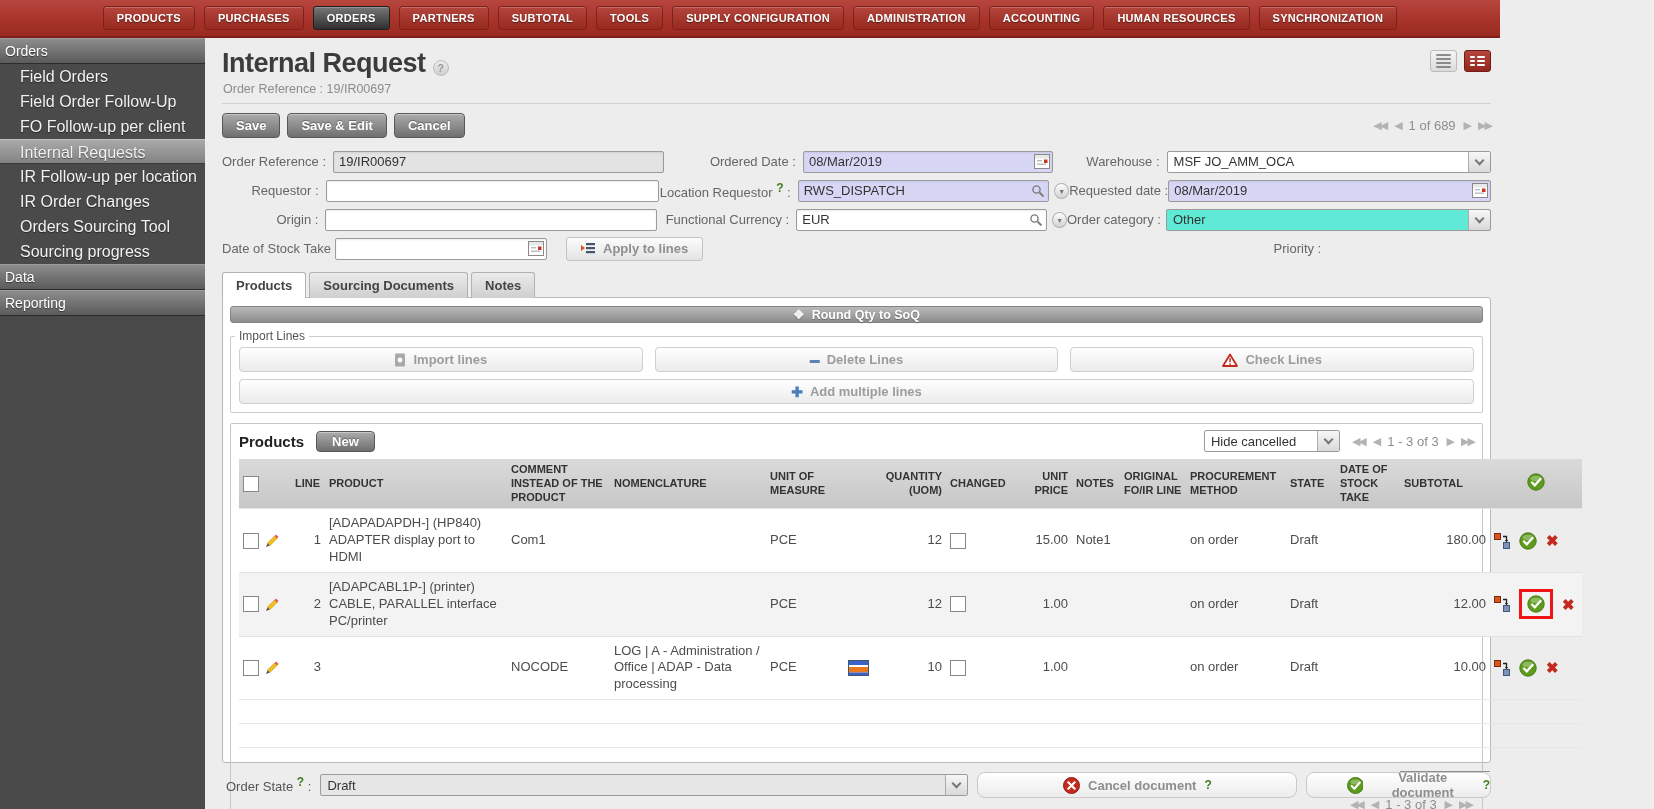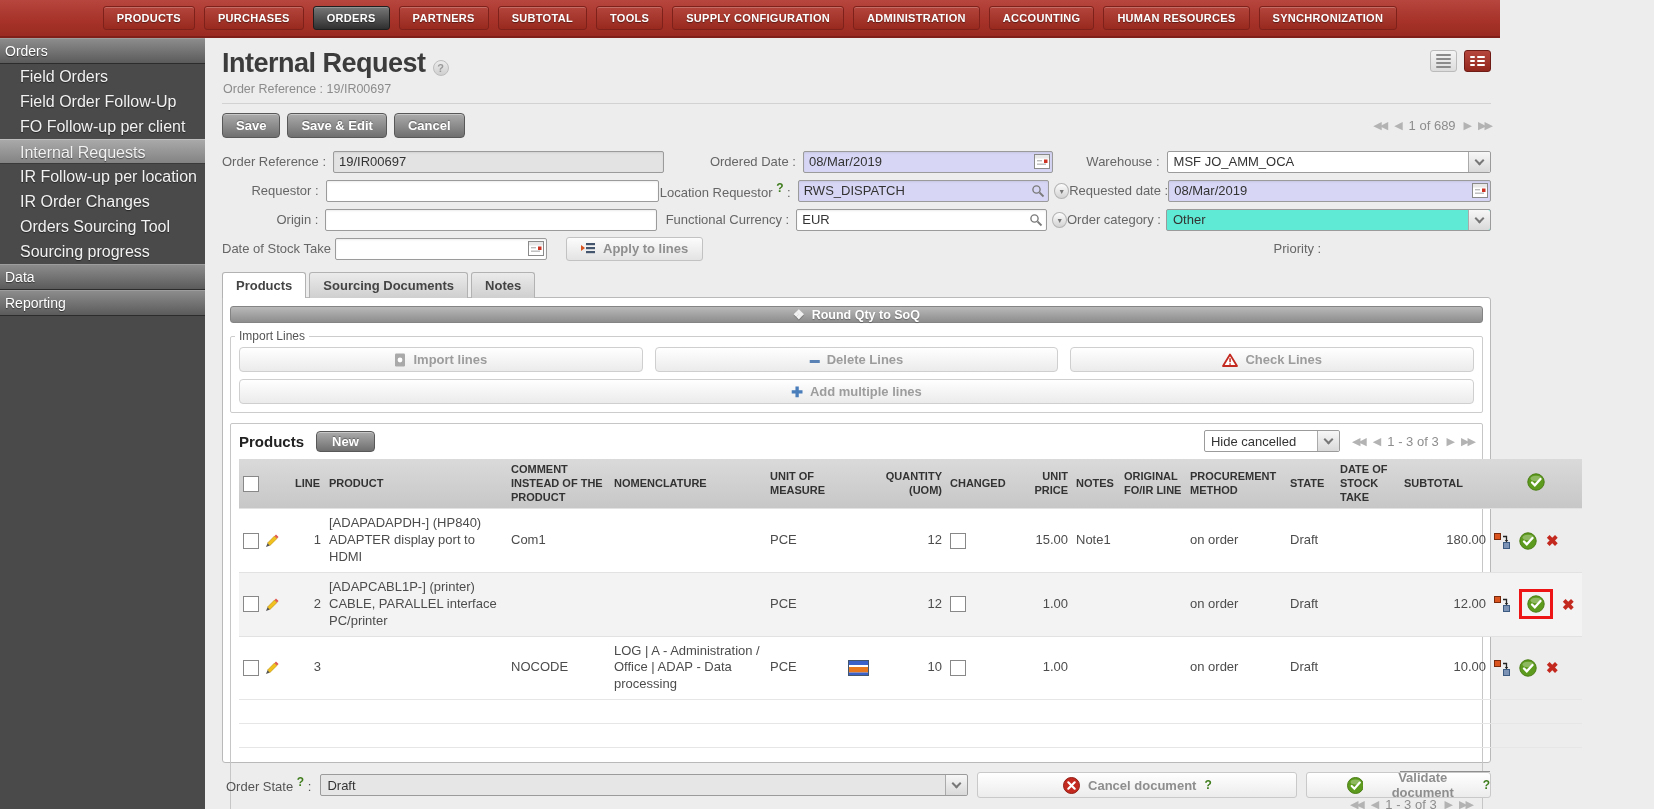--- a/index.html
+++ b/index.html
@@ -134,21 +134,21 @@
   tr.total-row td { padding:2px 4px 0; }
   td.total-amt { border-top:1px solid #8f8f8f; font-size:13px; color:#333; }
   .plist-foot { margin-top:auto; display:flex; justify-content:flex-end; padding:6px 2px 4px; }
 
   
   .footer-row { display:flex; align-items:center; margin-top:9px; gap:9px; }
   .fs-label { color:#555; font-size:13px; white-space:nowrap; padding-left:4px; }
   .qmark { color:#3f7d1d; font-weight:bold; font-size:12px; vertical-align:super; }
   .footer-sel { width:648px; }
   .doc-btn { height:26px; background:linear-gradient(180deg,#ffffff,#ececec); border:1px solid #c9c9c9;
-    border-radius:3px; color:#8e8e8e; font-weight:bold; font-size:13px; display:flex; align-items:center;
+    border-radius:8px; color:#8e8e8e; font-weight:bold; font-size:13px; display:flex; align-items:center;
     justify-content:center; gap:8px; cursor:pointer; }
   .doc-btn.cancel { width:320px; }
   .doc-btn.validate { flex:1;padding-left:40px; }
 </style>
 </head>
 <body>
 
 <div class="page">
 
   <div class="topnav">

